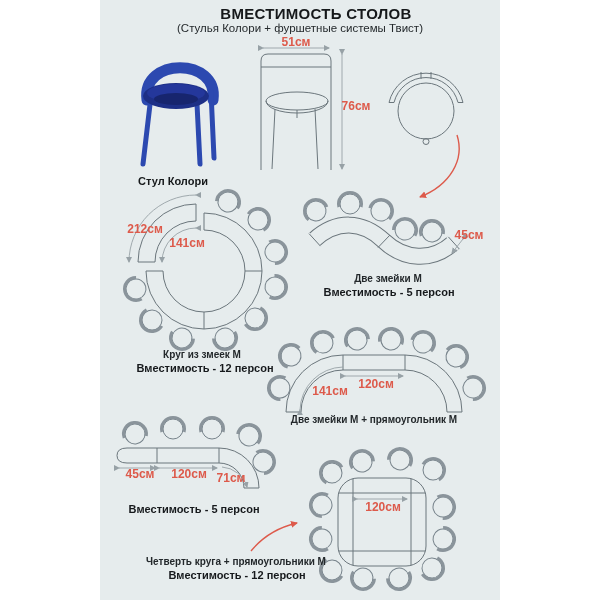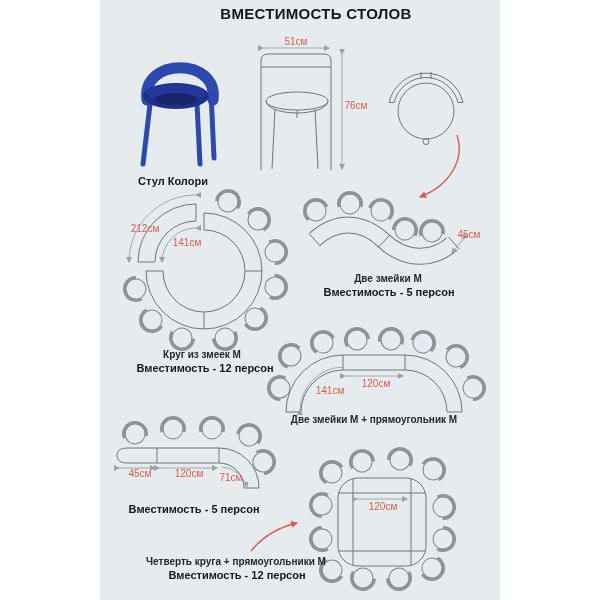--- a/index.html
+++ b/index.html
@@ -5,21 +5,21 @@
   html,body{margin:0;padding:0;background:#ffffff;}
   .stage{position:relative;width:600px;height:600px;background:#ffffff;overflow:hidden;
          font-family:"Liberation Sans","DejaVu Sans",sans-serif;}
   .panel{position:absolute;left:100px;top:0;width:400px;height:600px;background:#e6eced;}
   svg.art{position:absolute;left:0;top:0;width:600px;height:600px;}
   .lbl{position:absolute;transform:translateX(-50%);white-space:nowrap;text-align:center;line-height:1.15;}
   .title{font-size:15px;font-weight:700;color:#15181a;letter-spacing:.3px;}
   .subtitle{font-size:11.5px;font-weight:400;color:#24292c;}
   .name{font-size:10px;font-weight:600;color:#23282b;}
   .cap{font-size:11px;font-weight:700;color:#16191c;}
-  .dim{font-size:10px;font-weight:400;color:#dd5a4b;}
+  .dim{font-size:12px;font-weight:700;color:#dd5a4b;}
   .photo-lbl{font-size:11px;font-weight:700;color:#15181a;}
 </style>
 </head>
 <body>
 
 <div class="stage">
   <div class="panel"></div>
 
   <svg class="art" viewBox="0 0 600 600">
     <defs>
@@ -280,20 +280,21 @@
           <path d="M-11.1,3 A11.5 11.5 0 1 1 11.1,3" fill="none" stroke="#8a949b" stroke-width="3"></path>
         </g>
         <g transform="translate(432,568) rotate(132.6140559696112)">
           <circle r="10" fill="none" stroke="#76828a" stroke-width="1"></circle>
           <path d="M-11.1,3 A11.5 11.5 0 1 1 11.1,3" fill="none" stroke="#8a949b" stroke-width="3"></path>
         </g>
       </g>
   </svg>
 
   <div class="lbl title" style="left:300px;top:5px;margin-left:16px;">ВМЕСТИМОСТЬ СТОЛОВ</div>
+  <div class="lbl subtitle" style="left:300px;top:22px;">(Стулья Колори + фуршетные системы Твист)</div>
 
   <div class="lbl photo-lbl" style="left:173px;top:175px;text-align:center;">Стул Колори</div>
   <div class="lbl dim" style="left:296px;top:36px;">51см</div>
   <div class="lbl dim" style="left:356px;top:100px;">76см</div>
 
   <div class="lbl dim" style="left:145px;top:207px;margin-top:16px;">212см</div>
   <div class="lbl dim" style="left:187px;top:237px;">141см</div>
   <div class="lbl name" style="left:202px;top:349px;">Круг из змеек М</div>
   <div class="lbl cap" style="left:205px;top:362px;">Вместимость - 12 персон</div>
 

